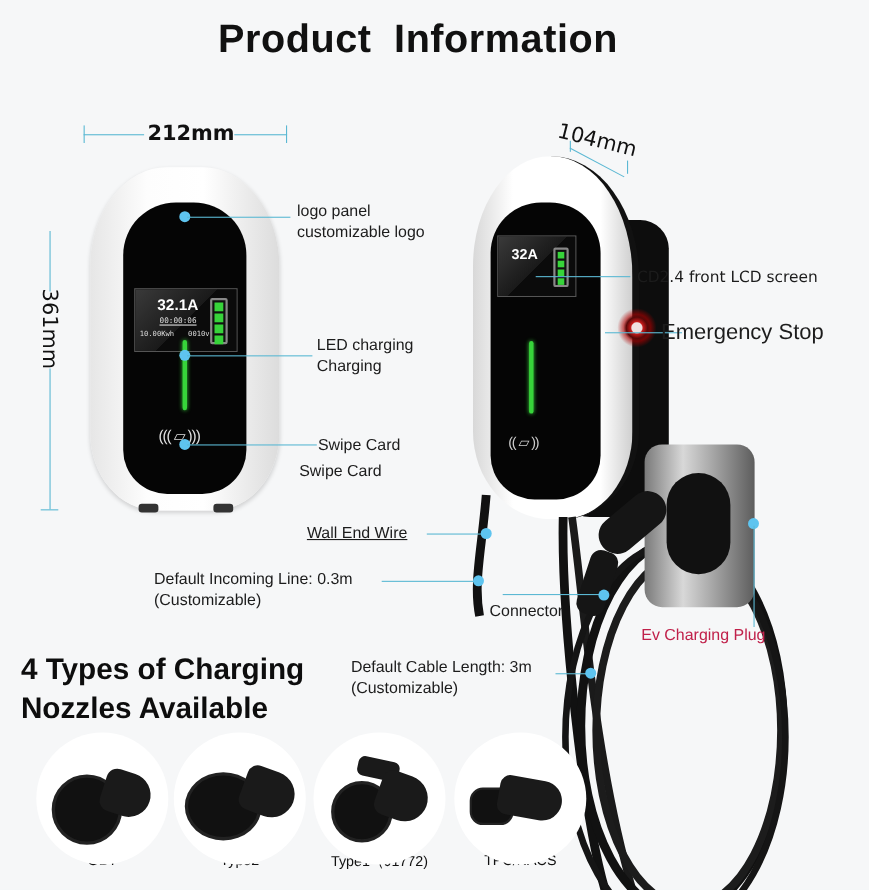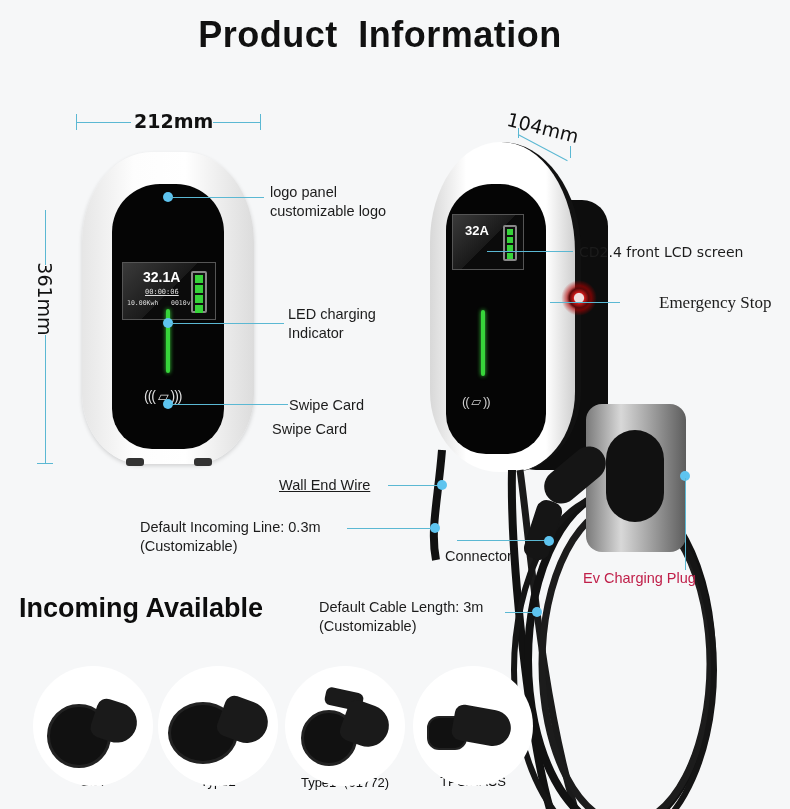--- a/index.html
+++ b/index.html
@@ -77,21 +77,21 @@
 <div class="abs line" style="left:170px;top:197px;width:94px;"></div>
 <div class="abs label" style="left:270px;top:183px;">
   <div>logo panel</div>
   <div>customizable logo</div>
 </div>
 
 <div class="abs dot" style="left:163px;top:318px;"></div>
 <div class="abs line" style="left:170px;top:323px;width:114px;"></div>
 <div class="abs label" style="left:288px;top:305px;">
   <div>LED charging</div>
-  <div>Indicator</div>
+  <div>Charging</div>
 </div>
 
 <div class="abs dot" style="left:163px;top:399px;"></div>
 <div class="abs line" style="left:170px;top:404px;width:118px;"></div>
 <div class="abs label" style="left:289px;top:396px;">Swipe Card</div>
 <div class="abs label" style="left:272px;top:420px;">Swipe Card</div>
 
 <div class="abs" style="left:398px;top:142px;width:185px;height:350px;margin-left:32px;">
   <div class="abs" style="left:80px;top:58px;width:98px;height:270px;background:#0d0d0d;border-radius:26px;"></div>
   <div class="abs" style="left:0;top:0;width:145px;height:330px;border-radius:70px 80px 70px 70px/100px 110px 80px 80px;background:linear-gradient(90deg,#d8d8d8 0%,#ffffff 25%,#ffffff 80%,#cfcfcf 100%);border-right:6px solid #111;"></div>
@@ -109,21 +109,21 @@
   <div class="abs" style="left:51px;top:168px;width:4px;height:66px;background:#37d43a;border-radius:2px;box-shadow:0 0 4px #37d43a;"></div>
   <div class="abs" style="left:32px;top:252px;color:#ccc;font-size:13px;letter-spacing:-1px;">(( ▱ ))</div>
 
   <div class="abs" style="left:131px;top:138px;width:36px;height:36px;border-radius:50%;background:radial-gradient(circle,#f0e0e0 0 18%,#c81a1a 22%,#5a0808 38%,rgba(180,0,0,0.6) 48%,rgba(150,0,0,0) 70%);"></div>
 </div>
 
 <div class="abs line" style="left:487px;top:251px;width:86px;"></div>
 <div class="abs label" style="left:579px;top:243px;font-family:'DejaVu Sans',sans-serif;font-size:14px;">CD2.4 front LCD screen</div>
 
 <div class="abs line" style="left:550px;top:302px;width:70px;"></div>
-<div class="abs label" style="left:659px;top:293px;font-family:Liberation Serif, serif;font-size:17px;">Emergency Stop</div>
+<div class="abs label" style="left:601px;top:293px;font-family:Liberation Sans, sans-serif;font-size:20px;">Emergency Stop</div>
 
 <svg class="abs" style="left:400px;top:440px;" width="390" height="369">
   <path d="M42 10 C 38 60, 30 90, 36 120" stroke="#111" stroke-width="8" fill="none"></path>
   <path d="M112 30 C 110 120, 130 300, 150 369" stroke="#111" stroke-width="8" fill="none"></path>
   <path d="M120 30 C 130 100, 140 250, 175 369" stroke="#1a1a1a" stroke-width="7" fill="none"></path>
   <ellipse cx="220" cy="220" rx="92" ry="170" stroke="#111" stroke-width="8" fill="none"></ellipse>
   <ellipse cx="226" cy="224" rx="84" ry="160" stroke="#1c1c1c" stroke-width="7" fill="none"></ellipse>
   <ellipse cx="214" cy="230" rx="100" ry="176" stroke="#151515" stroke-width="6" fill="none"></ellipse>
 </svg>
 
@@ -152,21 +152,22 @@
 <div class="abs label red" style="left:583px;top:569px;">Ev Charging Plug</div>
 
 <div class="abs line" style="left:505px;top:612px;width:32px;"></div>
 <div class="abs dot" style="left:532px;top:607px;"></div>
 <div class="abs label" style="left:319px;top:598px;">
   <div>Default Cable Length: 3m</div>
   <div>(Customizable)</div>
 </div>
 
 <div class="abs big" style="left:19px;top:590px;">
-  <div>Incoming Available</div>
+  <div>4 Types of Charging</div>
+  <div>Nozzles Available</div>
 </div>
 
 <div class="abs" style="left:28px;top:666px;width:130px;">
   <div class="nozzle-wrap" style="margin-left:5px;position:relative;">
     <div class="abs" style="left:14px;top:38px;width:58px;height:58px;border-radius:50%;background:#111;border:3px solid #222;"></div>
     <div class="abs" style="left:60px;top:36px;width:44px;height:40px;border-radius:10px 20px 20px 10px;background:#1a1a1a;transform:rotate(18deg);"></div>
   </div>
   <div class="nozzle-label" style="margin-top:-12px;">GBT</div>
 </div>
 

